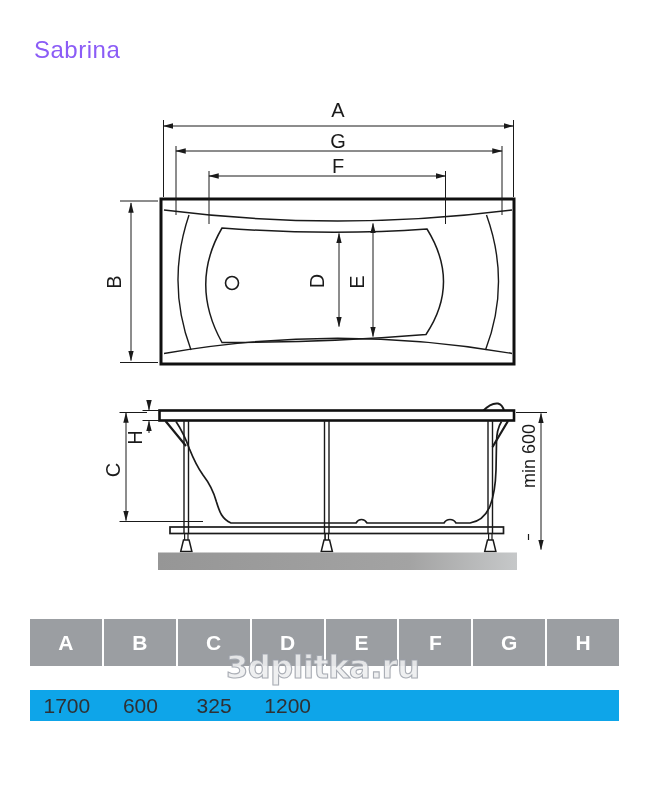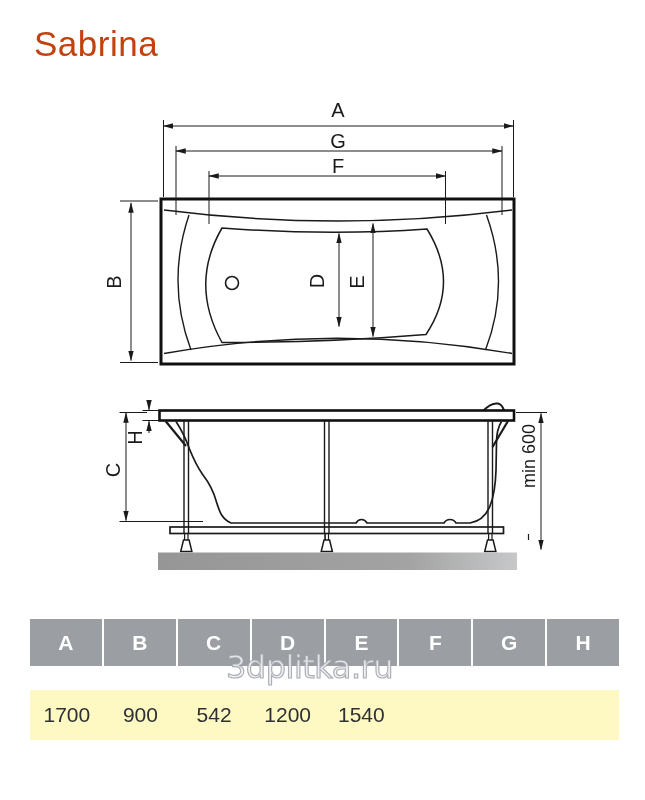--- a/index.html
+++ b/index.html
@@ -1,31 +1,31 @@
 <!DOCTYPE html>
 <html><head>
 <meta charset="utf-8">
 <style>
   html,body{margin:0;padding:0;background:#fff;}
   .canvas{position:relative;width:645px;height:800px;background:#ffffff;overflow:hidden;
           font-family:"Liberation Sans",sans-serif;}
-  .title{position:absolute;left:34px;top:24px;font-size:35px;color:#c2410c;letter-spacing:.5px;}
+  .title{position:absolute;left:34px;top:36px;font-size:24px;color:#8b5cf6;letter-spacing:.5px;}
   svg{position:absolute;left:0;top:0;}
   svg text{font-family:"Liberation Sans",sans-serif;fill:#1a1a1a;}
   .dim-label{font-size:20px;}
   .dim-label-small{font-size:18px;}
   .dim-table{position:absolute;left:30px;top:619px;width:589px;z-index:2;}
   .dt-head{display:grid;grid-template-columns:repeat(8,1fr);gap:2px;height:47px;}
   .dt-head .cell{background:#9b9ea2;color:#ffffff;font-weight:bold;font-size:21px;
                  display:flex;align-items:center;justify-content:center;}
-  .dt-vals{display:grid;grid-template-columns:repeat(8,1fr);margin-top:24px;height:50px;
-           background:#fef9c3;}
+  .dt-vals{display:grid;grid-template-columns:repeat(8,1fr);margin-top:24px;height:31px;
+           background:#0ea5e9;}
   .dt-vals .cell{color:#2f3033;font-size:21px;display:flex;align-items:center;justify-content:center;}
   .watermark{position:absolute;left:226px;top:650px;z-index:5;line-height:1.1;
-             font-family:"DejaVu Sans",sans-serif;font-weight:normal;font-size:32px;letter-spacing:-.5px;
+             font-family:"DejaVu Sans",sans-serif;font-weight:bold;font-size:32px;letter-spacing:-.5px;
              color:rgba(255,255,255,.72);-webkit-text-stroke:1.1px rgba(158,162,170,.85);
              text-shadow:0 0 1px rgba(160,164,172,.6);}
 </style>
 </head>
 <body>
 
 <div class="canvas">
 
   <div class="title">Sabrina</div>
 
@@ -131,22 +131,21 @@
       <div class="cell">B</div>
       <div class="cell">C</div>
       <div class="cell">D</div>
       <div class="cell">E</div>
       <div class="cell">F</div>
       <div class="cell">G</div>
       <div class="cell">H</div>
     </div>
     <div class="dt-vals">
       <div class="cell">1700</div>
-      <div class="cell">900</div>
-      <div class="cell">542</div>
+      <div class="cell">600</div>
+      <div class="cell">325</div>
       <div class="cell">1200</div>
-      <div class="cell">1540</div>
     </div>
   </div>
 
   <div class="watermark">3dplitka.ru</div>
 
 </div>
 
 </body></html>

